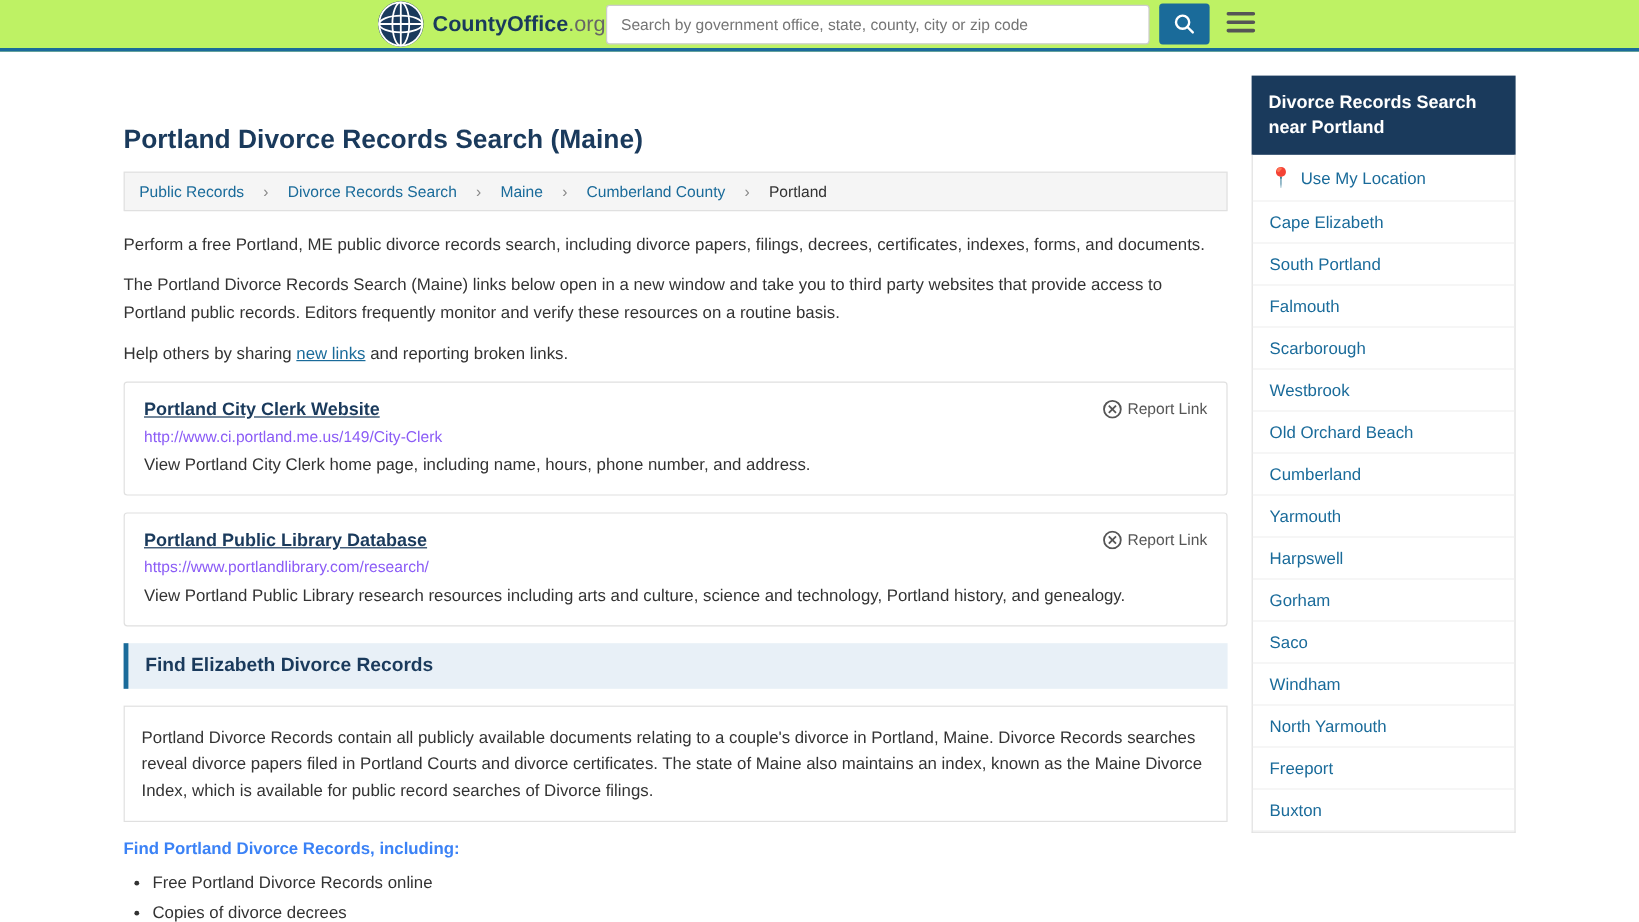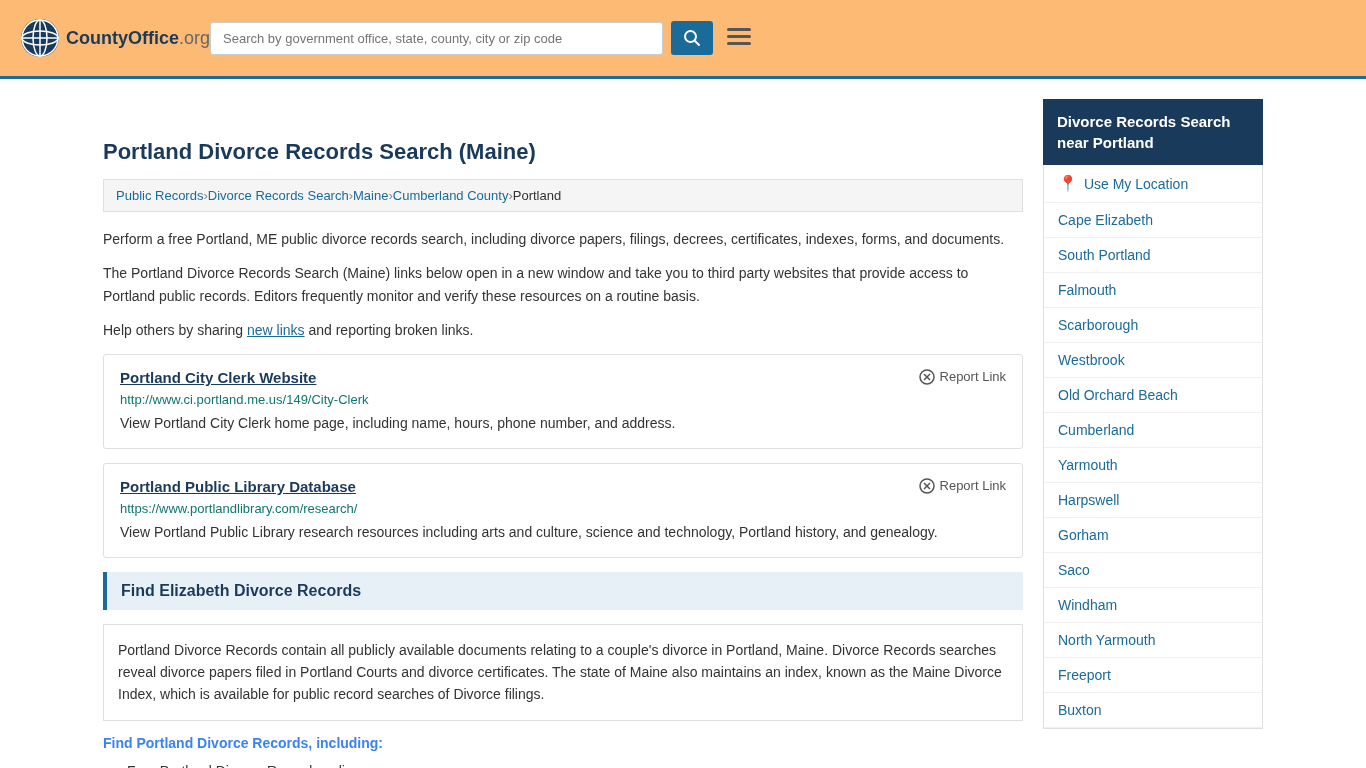--- a/index.html
+++ b/index.html
@@ -1,25 +1,25 @@
 <!DOCTYPE html>
 <html><head>
   <meta charset="utf-8">
   <style>
     * { box-sizing: border-box; margin: 0; padding: 0; }
     body { font-family: Arial, sans-serif; font-size: 14px; color: #333; background: #fff; }
 
     
     #header {
-      background: #fdba74;
+      background: #bef264;
       border-bottom: 3px solid #1a6b9a;
-      padding: 18px 20px;
-      display: flex;
-      align-items: center;
-      justify-content: flex-start;
+      padding: 0 20px;
+      display: flex;
+      align-items: center;
+      justify-content: center;
     }
     #logo-area {
       display: flex;
       align-items: center;
       gap: 6px;
     }
     #logo-icon {
       width: 40px;
       height: 40px;
     }
@@ -80,21 +80,21 @@
     #breadcrumb {
       background: #f5f5f5;
       border: 1px solid #e0e0e0;
       padding: 8px 12px;
       font-size: 13px;
       color: #555;
       margin-bottom: 16px;
       display: flex;
       flex-wrap: wrap;
       align-items: center;
-      gap: 0;
+      gap: 16px;
     }
     .breadcrumb-item {
       color: #1a6b9a;
       text-decoration: none;
     }
     .breadcrumb-sep { color: #888; }
     .breadcrumb-current { color: #333; }
 
     
     .intro-text {
@@ -134,21 +134,21 @@
       align-items: center;
       gap: 5px;
       color: #555;
       font-size: 13px;
       background: none;
       border: none;
       cursor: pointer;
       white-space: nowrap;
     }
     .resource-url {
-      color: #0f766e;
+      color: #8b5cf6;
       font-size: 13px;
       margin-bottom: 6px;
     }
     .resource-desc {
       font-size: 14px;
       color: #333;
       line-height: 1.5;
     }
 
     

